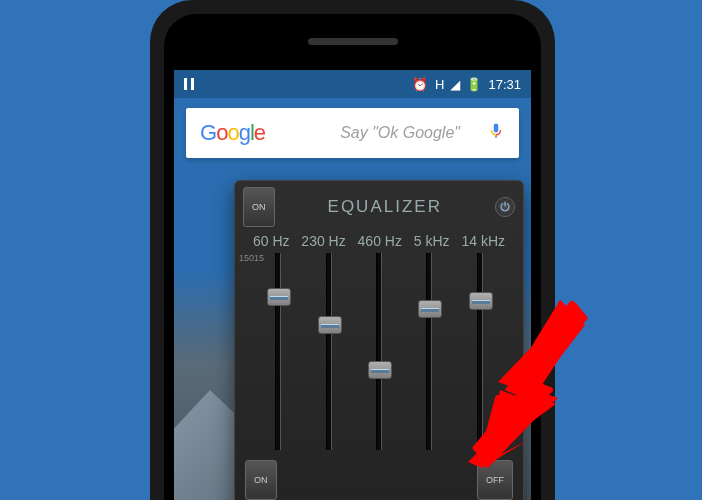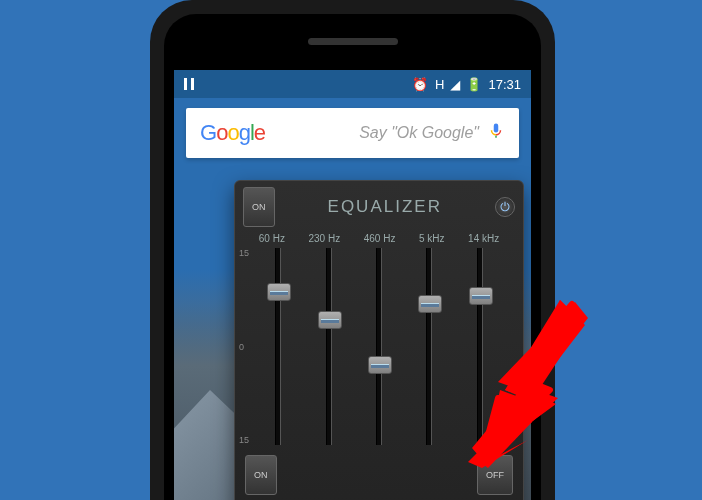--- a/index.html
+++ b/index.html
@@ -62,21 +62,21 @@
   .pause-icon { display: inline-block; width: 10px; height: 12px; border-left: 3px solid #fff; border-right: 3px solid #fff; }
   .search-bar {
     margin: 10px 12px;
     background: #fff;
     height: 50px;
     border-radius: 2px;
     display: flex;
     align-items: center;
     padding: 4px 14px;
     box-shadow: 0 2px 4px rgba(0,0,0,.2);
-    gap: 0;
+    gap: 19px;
   }
   .google-logo {
     font-size: 22px;
     font-weight: 500;
     letter-spacing: -1px;
   }
   .g-b { color: #4285f4; }
   .g-r { color: #ea4335; }
   .g-y { color: #fbbc05; }
   .g-g { color: #34a853; }
@@ -159,37 +159,36 @@
     border: 1px solid #666;
     display: flex; align-items: center; justify-content: center;
     color: #9cf;
     font-size: 12px;
     cursor: pointer;
   }
   .freq-row {
     display: flex;
     justify-content: space-around;
     padding: 0 12px;
-    font-size: 10px;
+    font-size: 14px;
     color: #9aa;
   }
   .sliders {
     display: flex;
     justify-content: space-around;
     padding: 4px 18px;
     height: 205px;
     position: relative;
   }
   .db-scale {
     position: absolute;
     left: 4px;
     top: 0;
     height: 100%;
     display: flex;
-    flex-direction: column;
     justify-content: space-between;
     font-size: 9px;
     color: #888;
     padding: 4px 0;
   }
   .slider {
     position: relative;
     width: 32px;
     display: flex;
     justify-content: center;

